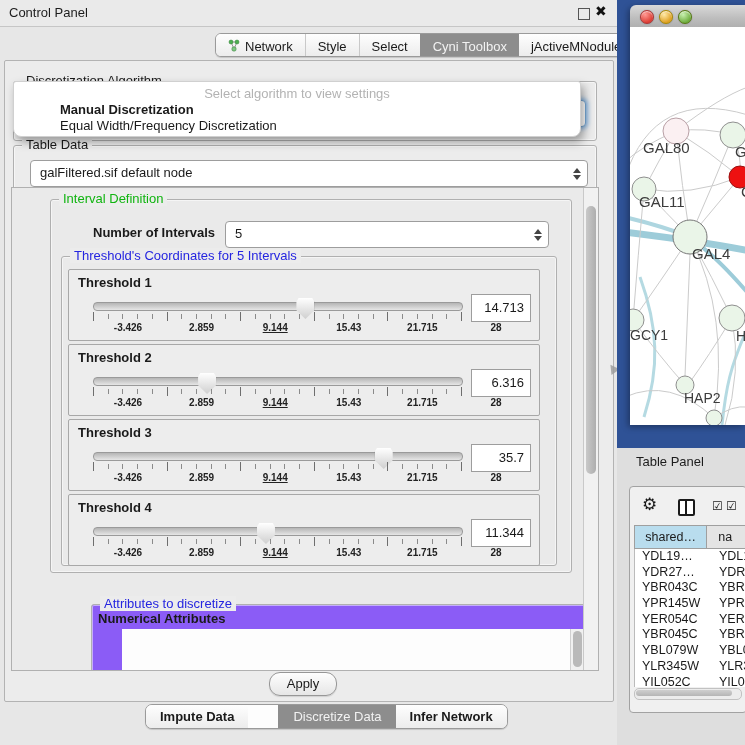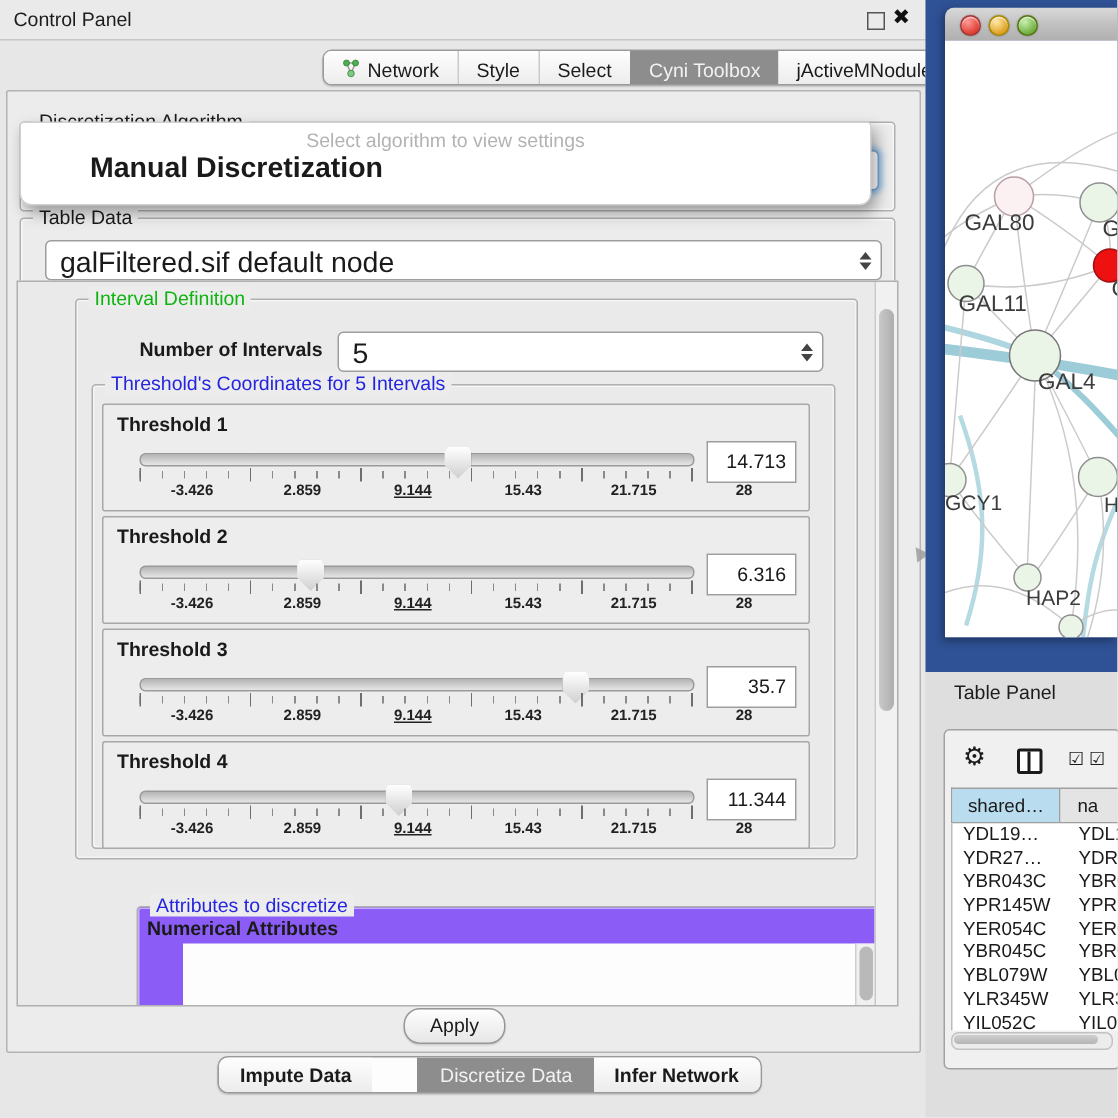--- a/index.html
+++ b/index.html
@@ -33,27 +33,27 @@
 
   
   #algo-group{left:8px;top:20px;width:582px;height:58px;}
   #algo-combo{position:absolute;left:8px;top:18px;width:562px;height:25px;background:#fff;border:1px solid #77a7d4;border-radius:4px;box-shadow:0 0 4px 2px rgba(100,160,220,.75);}
 
   
   #algo-popup{position:absolute;left:8px;top:20px;width:566px;height:54px;background:#fff;
       border:1px solid #d0d0d0;border-radius:3px 3px 8px 8px;z-index:40;
       box-shadow:3px 5px 10px rgba(0,0,0,.35);}
   #popup-hint{position:absolute;left:0;top:4px;width:100%;text-align:center;color:#b3b3b3;font-size:13px;}
-  .popup-opt{position:absolute;left:3px;font-size:19px;white-space:nowrap;padding-left:43px;}
+  .popup-opt{position:absolute;left:3px;font-size:13px;white-space:nowrap;padding-left:43px;}
   #popup-opt-0{top:20px;font-weight:bold;}
   #popup-opt-1{top:36px;}
 
   
   #tabledata-group{left:8px;top:84px;width:582px;height:44px;}
-  .combo{position:absolute;background:#fff;border:1px solid #9d9d9d;border-radius:4px;font-size:19px;}
+  .combo{position:absolute;background:#fff;border:1px solid #9d9d9d;border-radius:4px;font-size:13px;}
   .combo .val{position:absolute;left:9px;top:4px;white-space:nowrap;}
   .stepper{position:absolute;right:5px;top:50%;width:9px;height:14px;transform:translateY(-50%);}
   .stepper .up{position:absolute;left:0;top:1px;width:0;height:0;border-left:4.5px solid transparent;border-right:4.5px solid transparent;border-bottom:5px solid #444;}
   .stepper .dn{position:absolute;left:0;bottom:1px;width:0;height:0;border-left:4.5px solid transparent;border-right:4.5px solid transparent;border-top:5px solid #444;}
   #tabledata-combo{left:16px;top:14px;width:556px;height:25px;}
 
   
   #scroll-panel{position:absolute;left:6px;top:126px;width:586px;height:482px;background:#eaeaea;border:1px solid #b0b0b0;overflow:hidden;}
   #scroll-track{position:absolute;right:0;top:0;width:14px;height:100%;background:#f1f1f1;border-left:1px solid #c9c9c9;}
   #scroll-thumb{position:absolute;left:2px;top:18px;width:10px;height:268px;background:linear-gradient(90deg,#c9c9c9,#aeaeae);border-radius:5px;}
@@ -175,20 +175,21 @@
   <div id="outer-panel">
 
     <div class="grp" id="algo-group">
       <span class="legend">Discretization Algorithm</span>
       <div id="algo-combo"></div>
     </div>
 
     <div id="algo-popup">
       <div id="popup-hint">Select algorithm to view settings</div>
       <div class="popup-opt" id="popup-opt-0">Manual Discretization</div>
+      <div class="popup-opt" id="popup-opt-1">Equal Width/Frequency Discretization</div>
     </div>
 
     <div class="grp" id="tabledata-group">
       <span class="legend">Table Data</span>
       <div class="combo" id="tabledata-combo">
         <span class="val">galFiltered.sif default node</span>
         <span class="stepper">
             <span class="up"></span>
             <span class="dn"></span>
           </span>

